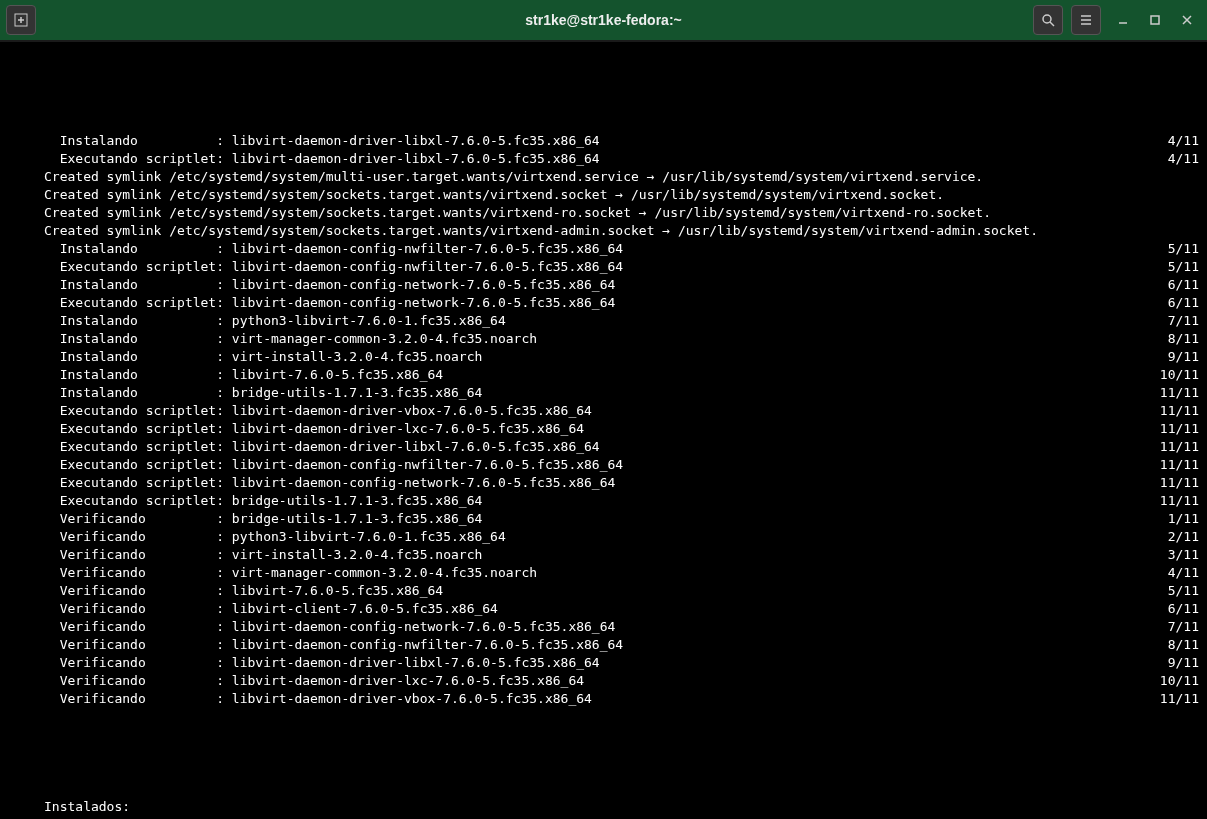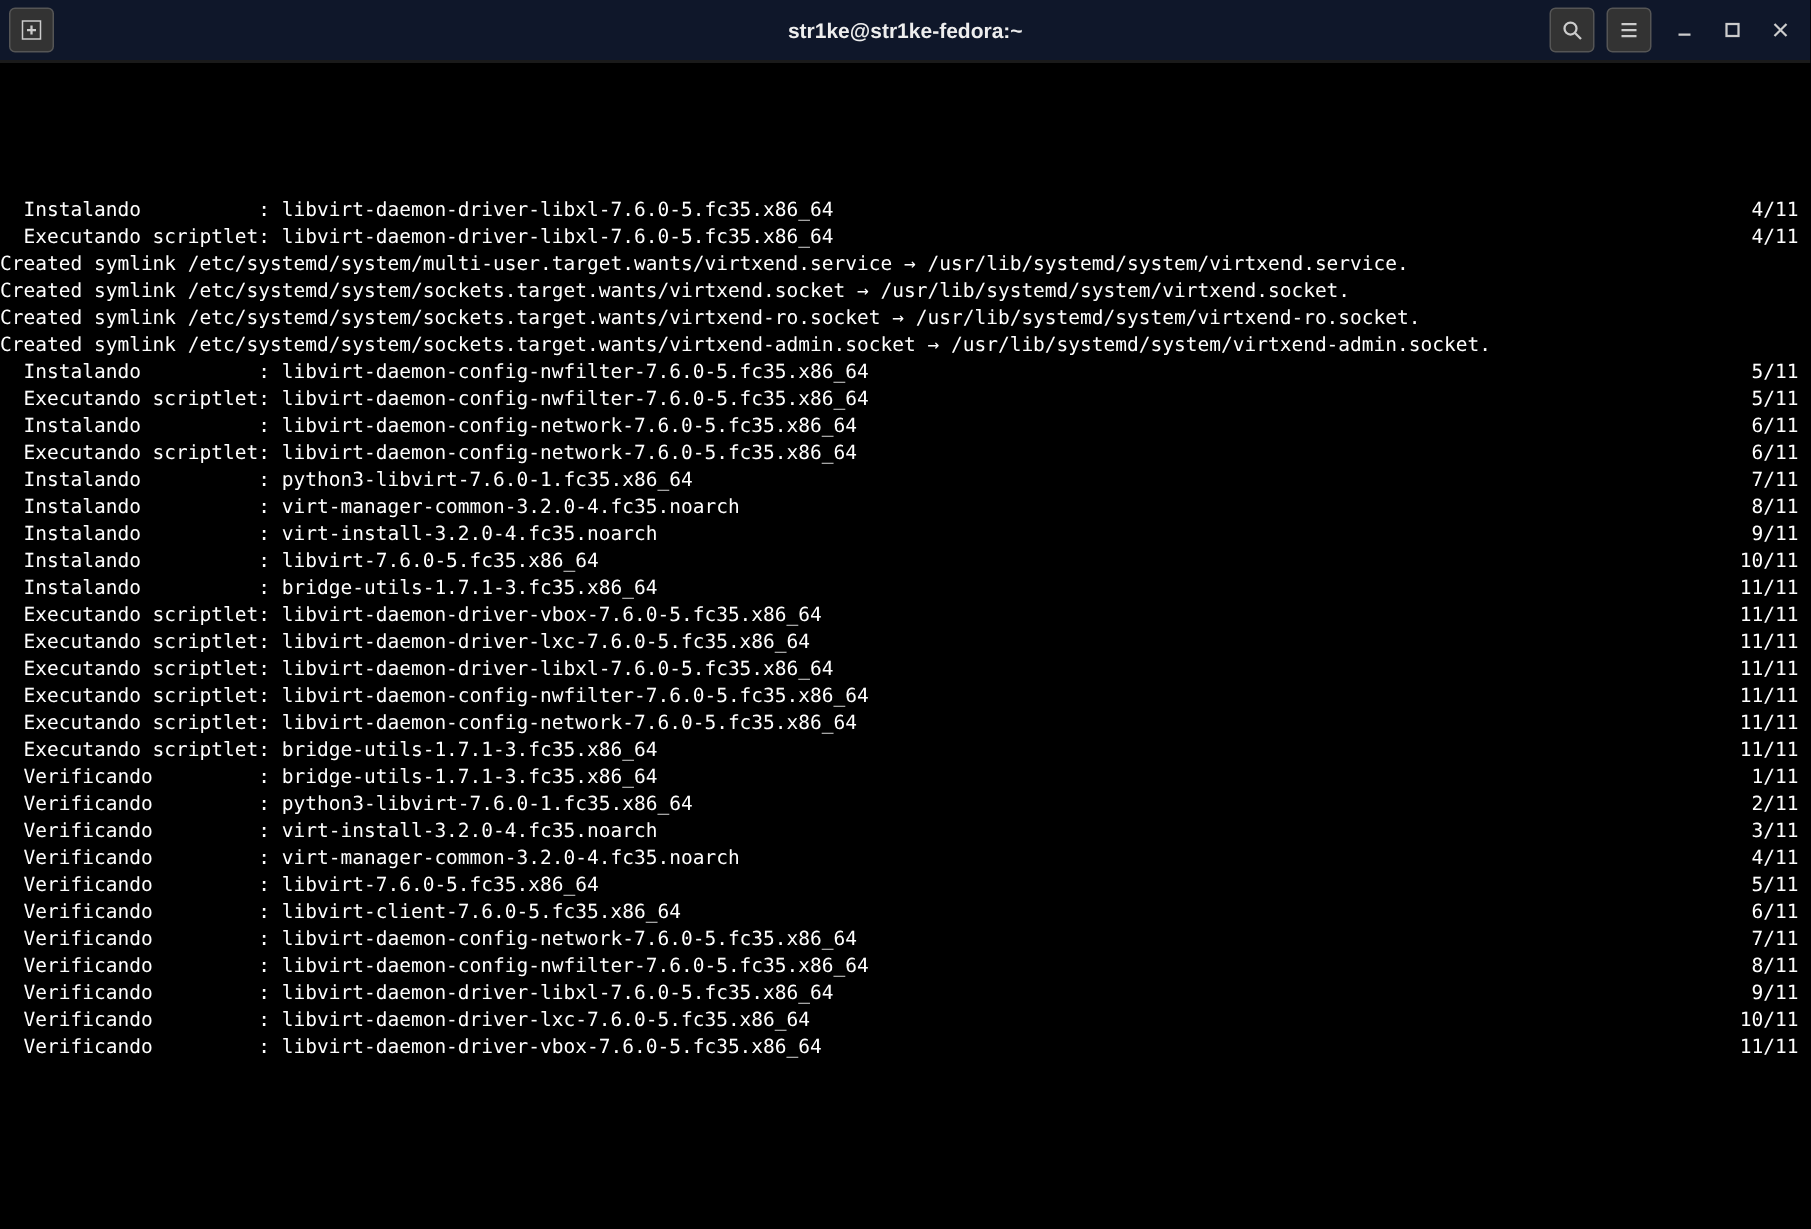--- a/index.html
+++ b/index.html
@@ -8,21 +8,21 @@
     width: 1207px;
     height: 819px;
     background: #000;
     font-family: "DejaVu Sans Mono", "Liberation Mono", monospace;
     font-size: 13px;
     color: #fff;
     overflow: hidden;
   }
   .titlebar {
     height: 40px;
-    background: #0f172a;
+    background: #14532d;
     display: flex;
     align-items: center;
     border-bottom: 2px solid #1a1a1a;
     position: relative;
   }
   .tb-left {
     display: flex;
     align-items: center;
     padding-left: 6px;
   }
@@ -70,20 +70,21 @@
     padding: 0 0 0 0;
     line-height: 18px;
     white-space: pre;
   }
   .line {
     display: flex;
     width: 1207px;
   }
   .line-left {
     padding-left: 0;
+    margin-left: 44px;
   }
   .line-right {
     margin-left: auto;
     padding-right: 8px;
     text-align: center;
   }
 </style>
 </head>
 <body>
 
@@ -124,17 +125,18 @@
           <path d="M2 2 L10 10 M10 2 L2 10" stroke="#ccc" stroke-width="1.5"></path>
         </svg>
     </div>
   </div>
 </div>
 
 <div class="terminal">
   <div style="height:18px"></div>
   <div id="progress-lines"><div class="line"><span class="line-left">  Instalando          : libvirt-daemon-driver-libxl-7.6.0-5.fc35.x86_64</span><span class="line-right">4/11</span></div><div class="line"><span class="line-left">  Executando scriptlet: libvirt-daemon-driver-libxl-7.6.0-5.fc35.x86_64</span><span class="line-right">4/11</span></div><div class="line"><span class="line-left">Created symlink /etc/systemd/system/multi-user.target.wants/virtxend.service → /usr/lib/systemd/system/virtxend.service.</span></div><div class="line"><span class="line-left">Created symlink /etc/systemd/system/sockets.target.wants/virtxend.socket → /usr/lib/systemd/system/virtxend.socket.</span></div><div class="line"><span class="line-left">Created symlink /etc/systemd/system/sockets.target.wants/virtxend-ro.socket → /usr/lib/systemd/system/virtxend-ro.socket.</span></div><div class="line"><span class="line-left">Created symlink /etc/systemd/system/sockets.target.wants/virtxend-admin.socket → /usr/lib/systemd/system/virtxend-admin.socket.</span></div><div class="line"><span class="line-left"></span></div><div class="line"><span class="line-left">  Instalando          : libvirt-daemon-config-nwfilter-7.6.0-5.fc35.x86_64</span><span class="line-right">5/11</span></div><div class="line"><span class="line-left">  Executando scriptlet: libvirt-daemon-config-nwfilter-7.6.0-5.fc35.x86_64</span><span class="line-right">5/11</span></div><div class="line"><span class="line-left">  Instalando          : libvirt-daemon-config-network-7.6.0-5.fc35.x86_64</span><span class="line-right">6/11</span></div><div class="line"><span class="line-left">  Executando scriptlet: libvirt-daemon-config-network-7.6.0-5.fc35.x86_64</span><span class="line-right">6/11</span></div><div class="line"><span class="line-left">  Instalando          : python3-libvirt-7.6.0-1.fc35.x86_64</span><span class="line-right">7/11</span></div><div class="line"><span class="line-left">  Instalando          : virt-manager-common-3.2.0-4.fc35.noarch</span><span class="line-right">8/11</span></div><div class="line"><span class="line-left">  Instalando          : virt-install-3.2.0-4.fc35.noarch</span><span class="line-right">9/11</span></div><div class="line"><span class="line-left">  Instalando          : libvirt-7.6.0-5.fc35.x86_64</span><span class="line-right">10/11</span></div><div class="line"><span class="line-left">  Instalando          : bridge-utils-1.7.1-3.fc35.x86_64</span><span class="line-right">11/11</span></div><div class="line"><span class="line-left">  Executando scriptlet: libvirt-daemon-driver-vbox-7.6.0-5.fc35.x86_64</span><span class="line-right">11/11</span></div><div class="line"><span class="line-left">  Executando scriptlet: libvirt-daemon-driver-lxc-7.6.0-5.fc35.x86_64</span><span class="line-right">11/11</span></div><div class="line"><span class="line-left">  Executando scriptlet: libvirt-daemon-driver-libxl-7.6.0-5.fc35.x86_64</span><span class="line-right">11/11</span></div><div class="line"><span class="line-left">  Executando scriptlet: libvirt-daemon-config-nwfilter-7.6.0-5.fc35.x86_64</span><span class="line-right">11/11</span></div><div class="line"><span class="line-left">  Executando scriptlet: libvirt-daemon-config-network-7.6.0-5.fc35.x86_64</span><span class="line-right">11/11</span></div><div class="line"><span class="line-left">  Executando scriptlet: bridge-utils-1.7.1-3.fc35.x86_64</span><span class="line-right">11/11</span></div><div class="line"><span class="line-left">  Verificando         : bridge-utils-1.7.1-3.fc35.x86_64</span><span class="line-right">1/11</span></div><div class="line"><span class="line-left">  Verificando         : python3-libvirt-7.6.0-1.fc35.x86_64</span><span class="line-right">2/11</span></div><div class="line"><span class="line-left">  Verificando         : virt-install-3.2.0-4.fc35.noarch</span><span class="line-right">3/11</span></div><div class="line"><span class="line-left">  Verificando         : virt-manager-common-3.2.0-4.fc35.noarch</span><span class="line-right">4/11</span></div><div class="line"><span class="line-left">  Verificando         : libvirt-7.6.0-5.fc35.x86_64</span><span class="line-right">5/11</span></div><div class="line"><span class="line-left">  Verificando         : libvirt-client-7.6.0-5.fc35.x86_64</span><span class="line-right">6/11</span></div><div class="line"><span class="line-left">  Verificando         : libvirt-daemon-config-network-7.6.0-5.fc35.x86_64</span><span class="line-right">7/11</span></div><div class="line"><span class="line-left">  Verificando         : libvirt-daemon-config-nwfilter-7.6.0-5.fc35.x86_64</span><span class="line-right">8/11</span></div><div class="line"><span class="line-left">  Verificando         : libvirt-daemon-driver-libxl-7.6.0-5.fc35.x86_64</span><span class="line-right">9/11</span></div><div class="line"><span class="line-left">  Verificando         : libvirt-daemon-driver-lxc-7.6.0-5.fc35.x86_64</span><span class="line-right">10/11</span></div><div class="line"><span class="line-left">  Verificando         : libvirt-daemon-driver-vbox-7.6.0-5.fc35.x86_64</span><span class="line-right">11/11</span></div></div>
   <div class="line" style="height:18px"></div>
+  <div class="line"><span class="line-left">Instalados:</span></div>
   
   
   
   
 </div>
 
 </body></html>

